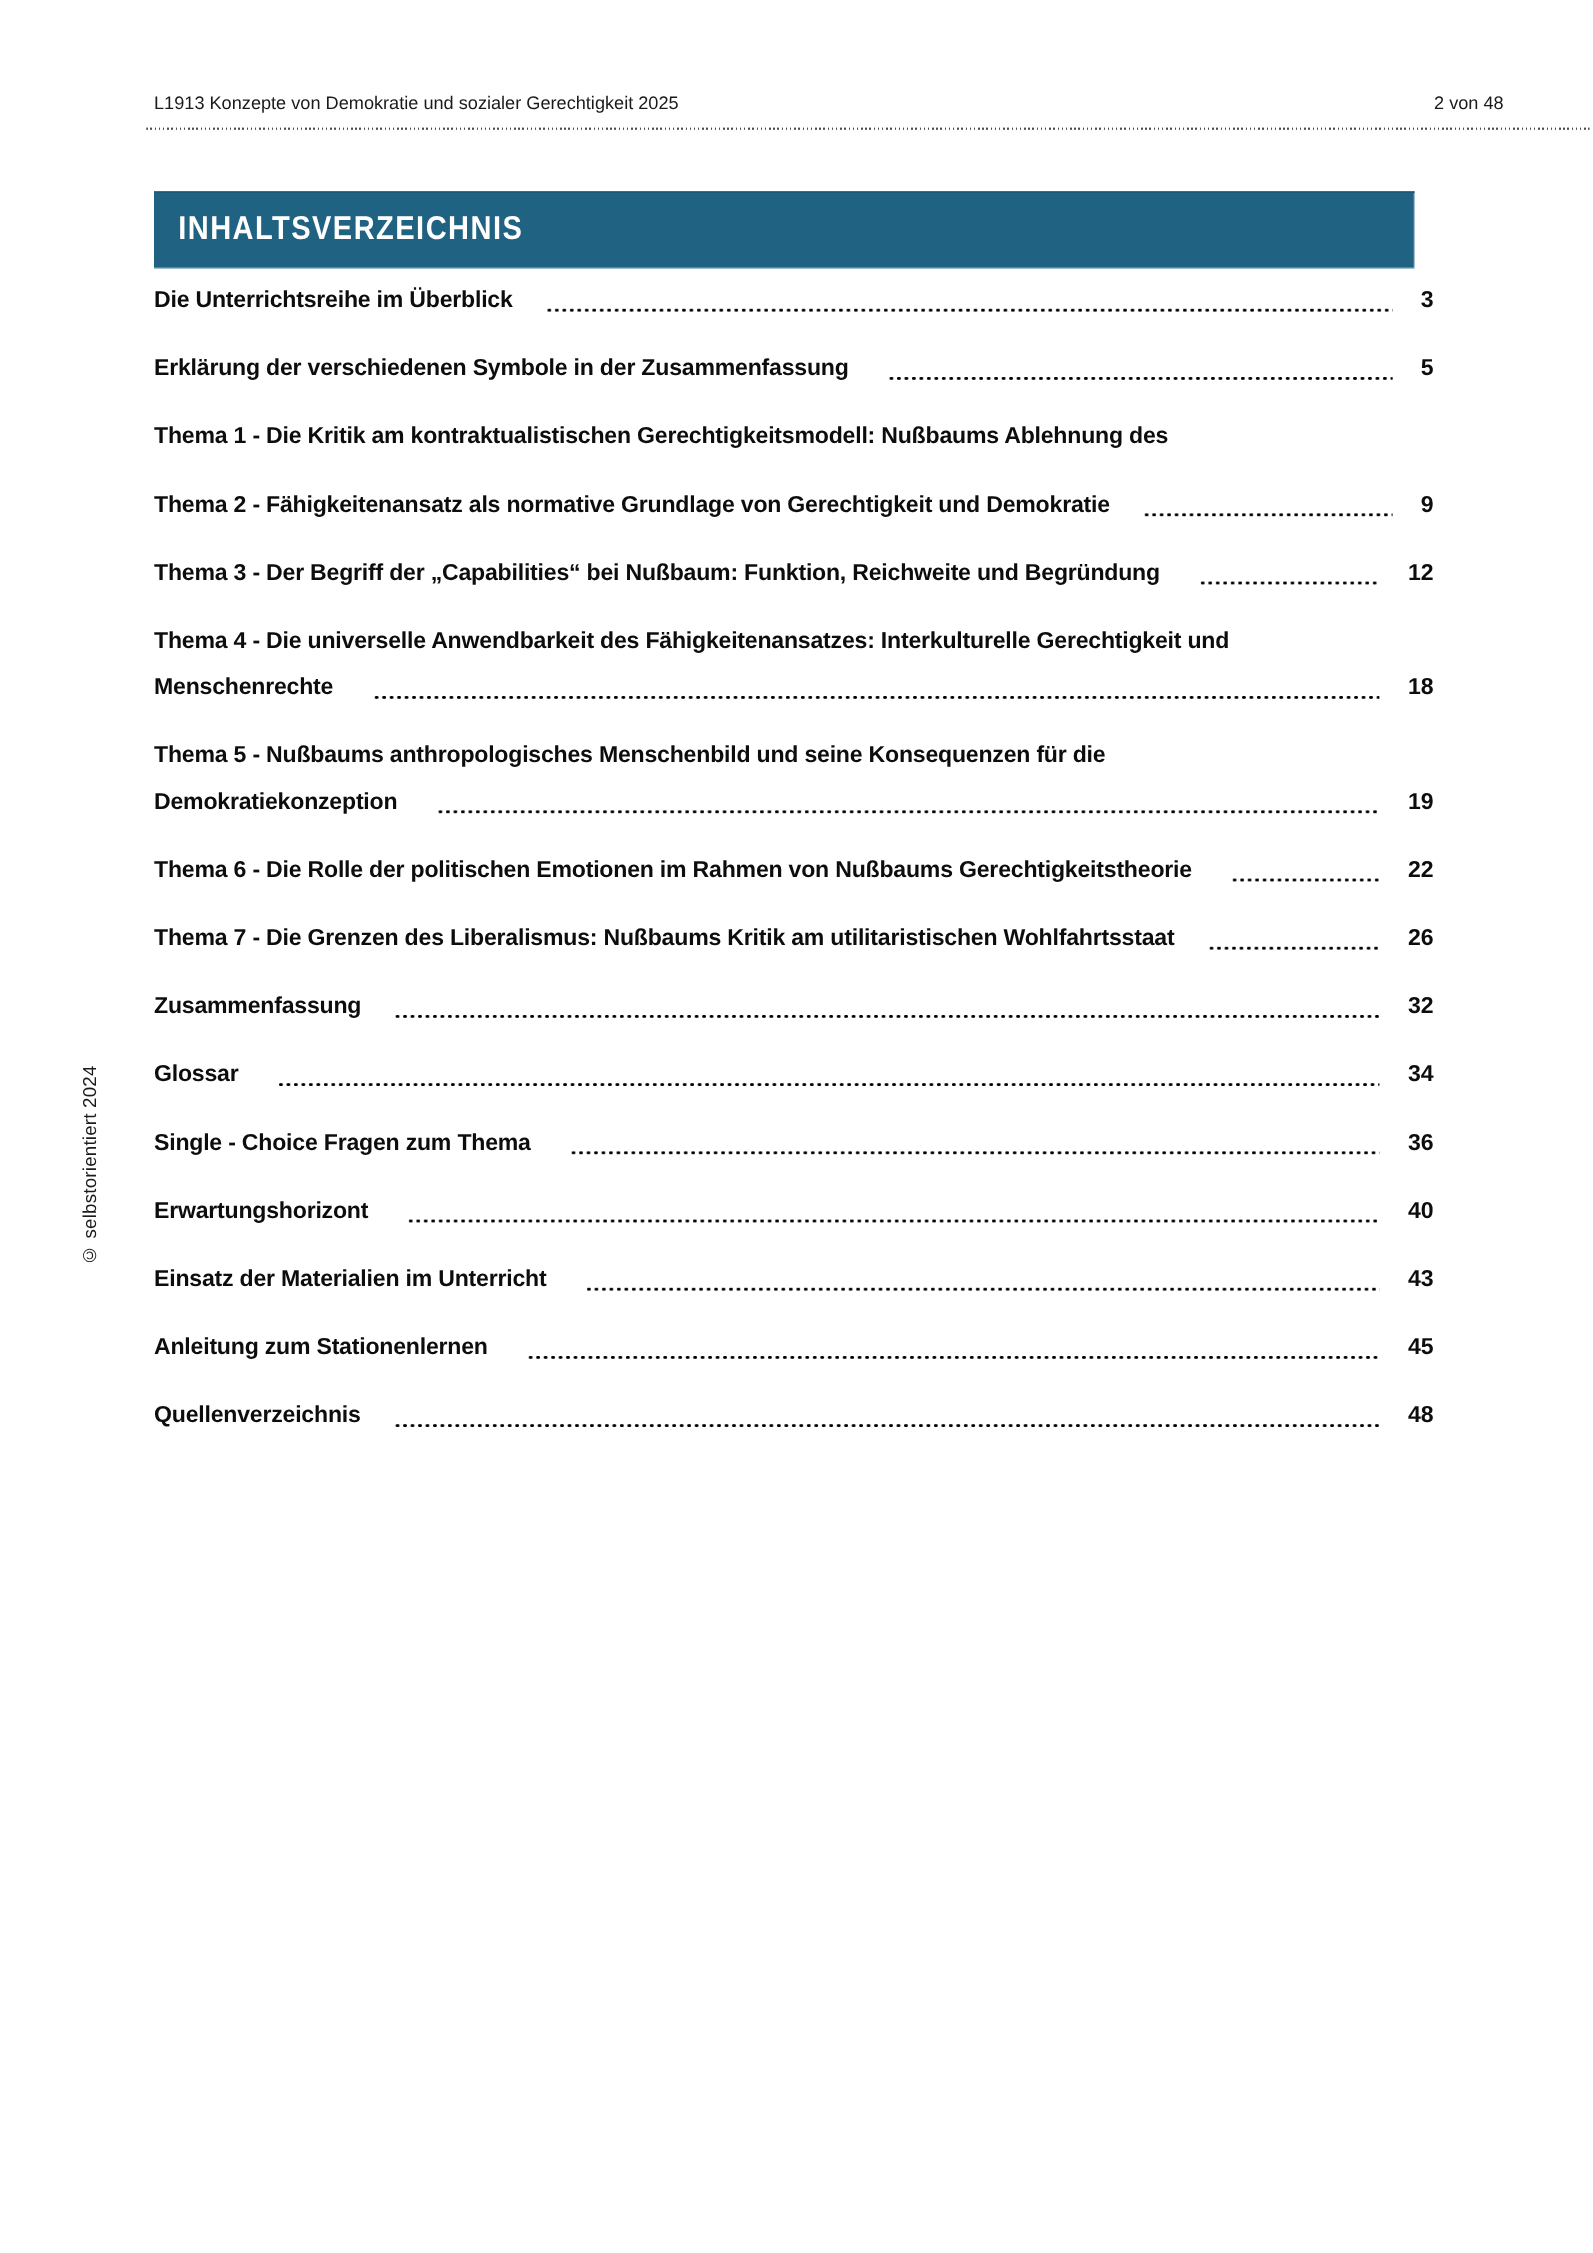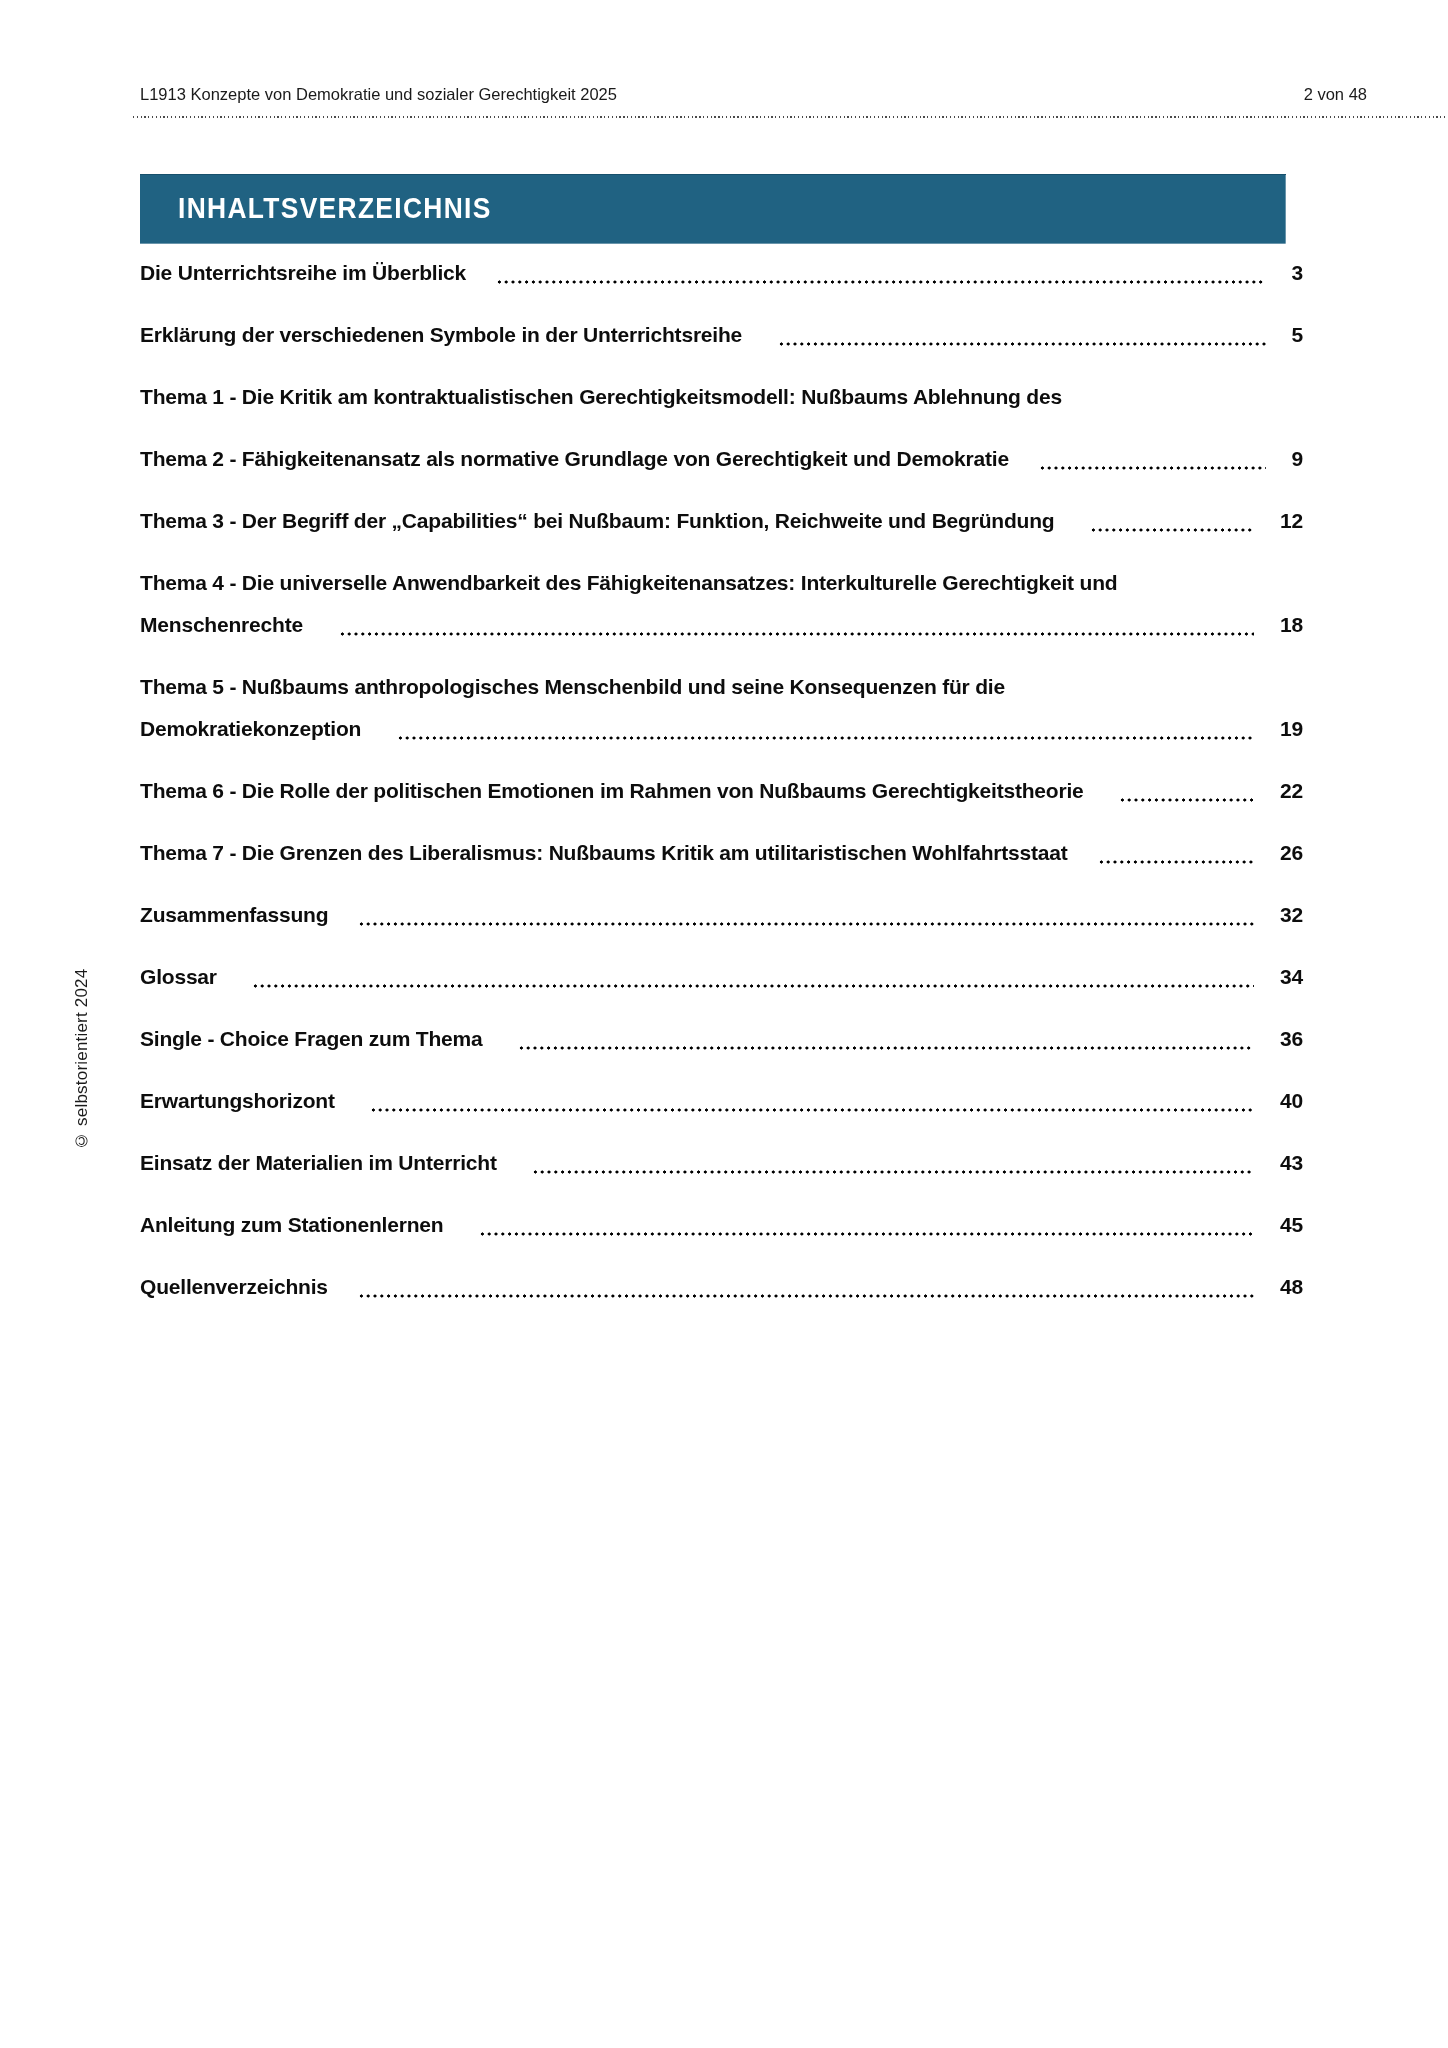--- a/index.html
+++ b/index.html
@@ -40,21 +40,21 @@
     position: absolute;
     left: 140px;
     top: 174px;
     width: 1146px;
     height: 70px;
     background: #206282;
     border-top: 1px solid #17506c;
     box-sizing: border-box;
     display: flex;
     align-items: center;
-    padding-left: 38px;
+    padding-left: 22px;
     box-shadow: inset 0 -10px 0 -9px rgba(255,255,255,0.33),
                 inset -16px 0 0 -15px rgba(255,255,255,0.33);
   }
   .section-title {
     color: #ffffff;
     font-size: 30px;
     font-weight: bold;
     letter-spacing: 1.5px;
     transform: scaleX(0.88);
     transform-origin: left center;
@@ -123,21 +123,21 @@
   <div class="toc" id="toc">
       <div class="toc-entry">
         <div class="toc-line">
           <span class="toc-text">Die Unterrichtsreihe im Überblick</span>
           <span class="toc-dots"></span>
           <span class="toc-page">3</span>
         </div>
       </div>
       <div class="toc-entry">
         <div class="toc-line">
-          <span class="toc-text">Erklärung der verschiedenen Symbole in der Unterrichtsreihe </span>
+          <span class="toc-text">Erklärung der verschiedenen Symbole in der Zusammenfassung </span>
           <span class="toc-dots"></span>
           <span class="toc-page">5</span>
         </div>
       </div>
       <div class="toc-entry">
         <div class="toc-line">
           <span class="toc-text">Thema 1 - Die Kritik am kontraktualistischen Gerechtigkeitsmodell: Nußbaums Ablehnung des</span>
         </div>
       </div>
       <div class="toc-entry">

